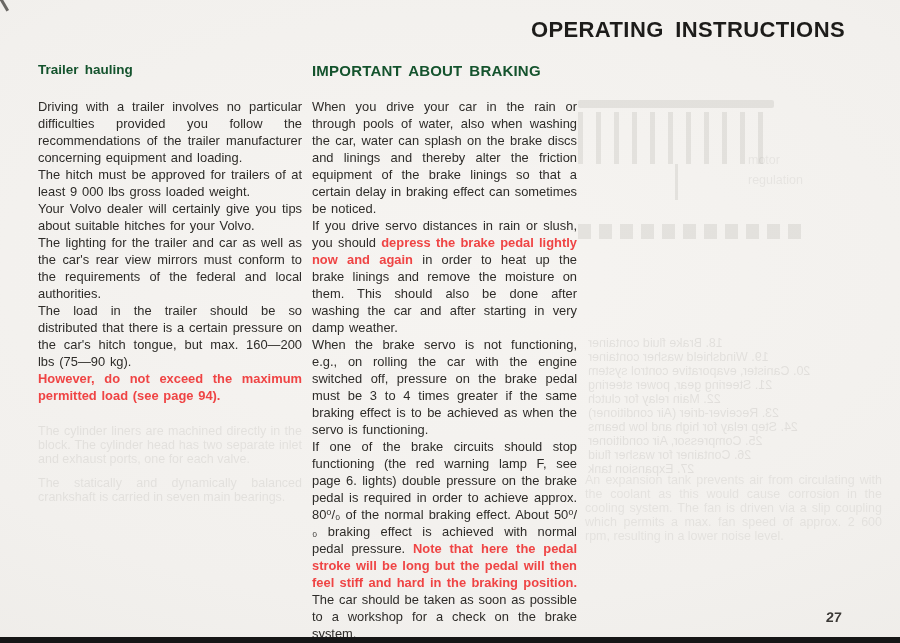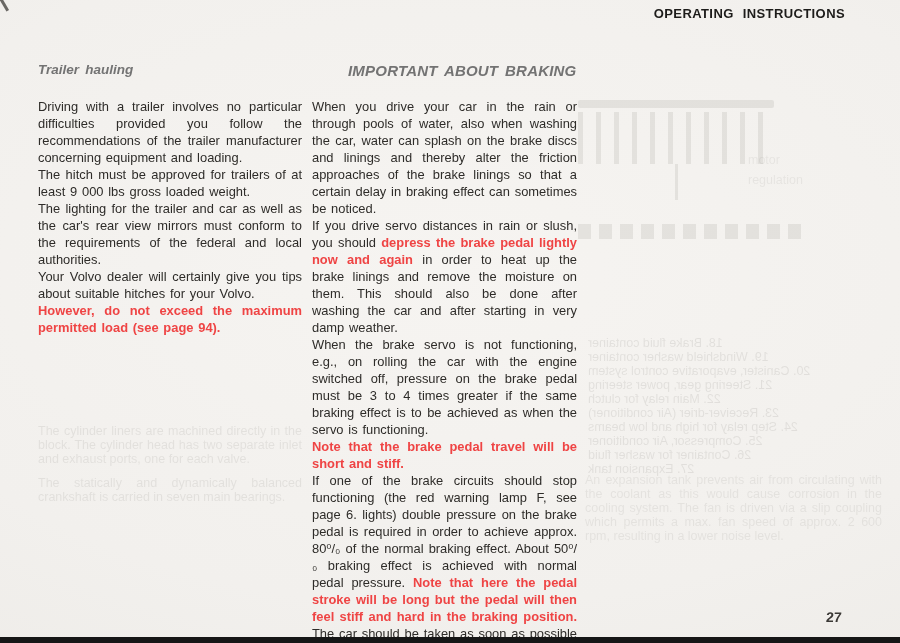--- a/index.html
+++ b/index.html
@@ -7,35 +7,35 @@
   body {
     width: 900px; height: 643px;
     position: relative; overflow: hidden;
     background: radial-gradient(ellipse 120% 95% at 50% 42%,
                 #f6f4f1 0%, #f2f0ed 55%, #edebe7 88%, #e8e5e0 100%);
     font-family: "Liberation Sans", "DejaVu Sans", sans-serif;
     color: #2e2c29;
   }
 
   .header-title {
-    position: absolute; top: 6px; right: 55px;
-    font-size: 13px; font-weight: 700;
+    position: absolute; top: 17px; right: 55px;
+    font-size: 22px; font-weight: 700;
     letter-spacing: .4px; word-spacing: 5px;
     color: #1d1c1a;
   }
 
   .column { position: absolute; top: 62px; }
   .col-left  { left: 38px;  width: 264px; }
   .col-right { left: 312px; width: 265px; }
 
   .col-heading {
     font-size: 13.5px; font-weight: 700; margin: 0 0 21px 0;
-    word-spacing: 2.5px; color: #737373; font-style: italic;
+    word-spacing: 2.5px; color: #14532d;
   }
-  .col-right .col-heading { font-size: 15px; margin-bottom: 19px; letter-spacing: .2px; margin-left: 36px; }
+  .col-right .col-heading { font-size: 15px; margin-bottom: 19px; letter-spacing: .2px; }
 
   .body-text {
     font-size: 12.9px; line-height: 17px;
     text-align: justify; word-spacing: 1.2px;
     margin: 0; color: #2e2c29;
   }
   .gap { margin-top: 0; }
   .bold { font-weight: 700; color: #ef4444; }
 
   .page-number {
@@ -112,28 +112,28 @@
 <div class="ghost ghost-text ghost-para-right">An expansion tank prevents air from circulating with the coolant as this would cause corrosion in the cooling system. The fan is driven via a slip coupling which permits a max. fan speed of approx. 2 600 rpm, resulting in a lower noise level.</div>
 <div class="ghost ghost-text ghost-left">
   <div>The cylinder liners are machined directly in the block. The cylinder head has two separate inlet and exhaust ports, one for each valve.</div>
   <div class="g2">The statically and dynamically balanced crankshaft is carried in seven main bearings.</div>
 </div>
 
 <div class="column col-left">
   <h2 class="col-heading">Trailer hauling</h2>
   <p class="body-text">Driving with a trailer involves no particular difficulties provided you follow the recommendations of the trailer manufacturer concerning equipment and loading.</p>
   <p class="body-text">The hitch must be approved for trailers of at least 9 000 lbs gross loaded weight.</p>
+  <p class="body-text">Your Volvo dealer will certainly give you tips about suitable hitches for your Volvo.</p>
   <p class="body-text">The lighting for the trailer and car as well as the car's rear view mirrors must conform to the requirements of the federal and local authorities.</p>
-  <p class="body-text">Your Volvo dealer will certainly give you tips about suitable hitches for your Volvo.</p>
+  <p class="body-text">The load in the trailer should be so distributed that there is a certain pressure on the car's hitch tongue, but max. 160—200 lbs (75—90 kg).</p>
   <p class="body-text bold">However, do not exceed the maximum permitted load (see page 94).</p>
 </div>
 
 <div class="column col-right">
   <h2 class="col-heading">IMPORTANT ABOUT BRAKING</h2>
-  <p class="body-text">When you drive your car in the rain or through pools of water, also when washing the car, water can splash on the brake discs and linings and thereby alter the friction approaches of the brake linings so that a certain delay in braking effect can sometimes be noticed.</p>
+  <p class="body-text">When you drive your car in the rain or through pools of water, also when washing the car, water can splash on the brake discs and linings and thereby alter the friction equipment of the brake linings so that a certain delay in braking effect can sometimes be noticed.</p>
   <p class="body-text"><span>If you drive servo distances in rain or slush, you should </span><span class="bold">depress the brake pedal lightly now and again</span><span> in order to heat up the brake linings and remove the moisture on them. This should also be done after washing the car and after starting in very damp weather.</span></p>
   <p class="body-text gap">When the brake servo is not functioning, e.g., on rolling the car with the engine switched off, pressure on the brake pedal must be 3 to 4 times greater if the same braking effect is to be achieved as when the servo is functioning.</p>
-  <p class="body-text bold">Note that the brake pedal travel will be short and stiff.</p>
   <p class="body-text gap"><span>If one of the brake circuits should stop functioning (the red warning lamp F, see page 6. lights) double pressure on the brake pedal is required in order to achieve approx. 80⁰/₀ of the normal braking effect. About 50⁰/₀ braking effect is achieved with normal pedal pressure. </span><span class="bold">Note that here the pedal stroke will be long but the pedal will then feel stiff and hard in the braking position.</span><span> The car should be taken as soon as possible to a workshop for a check on the brake system.</span></p>
 </div>
 
 <div class="page-number">27</div>
 <div class="bottom-bar"></div>
 
 </body></html>

